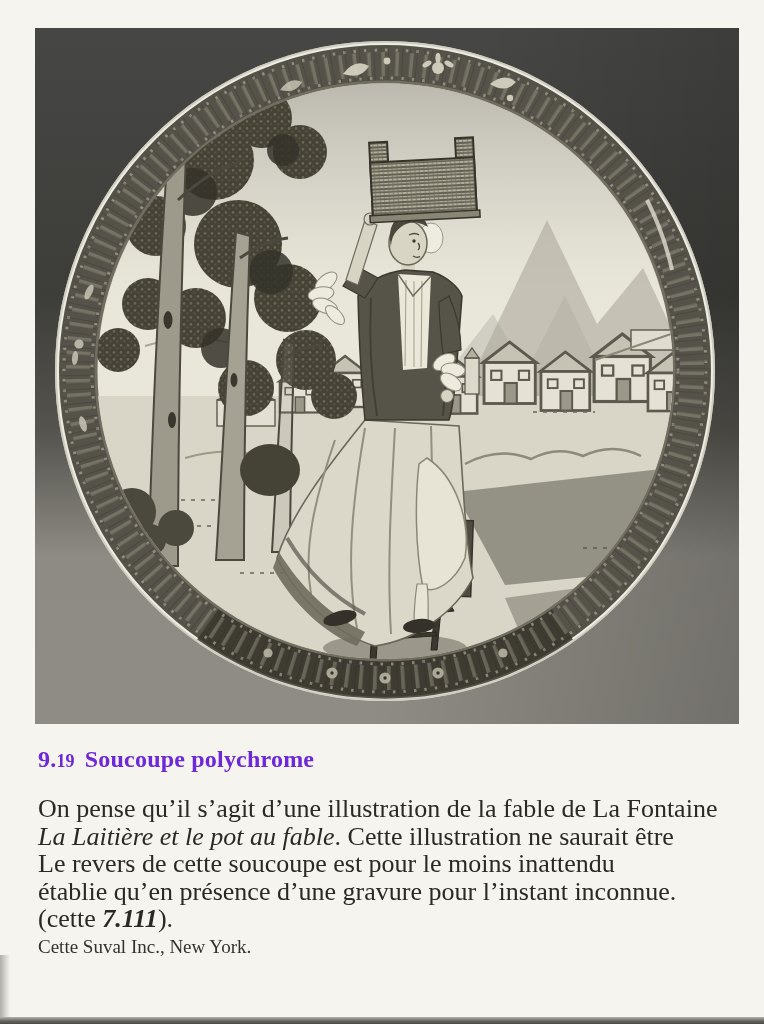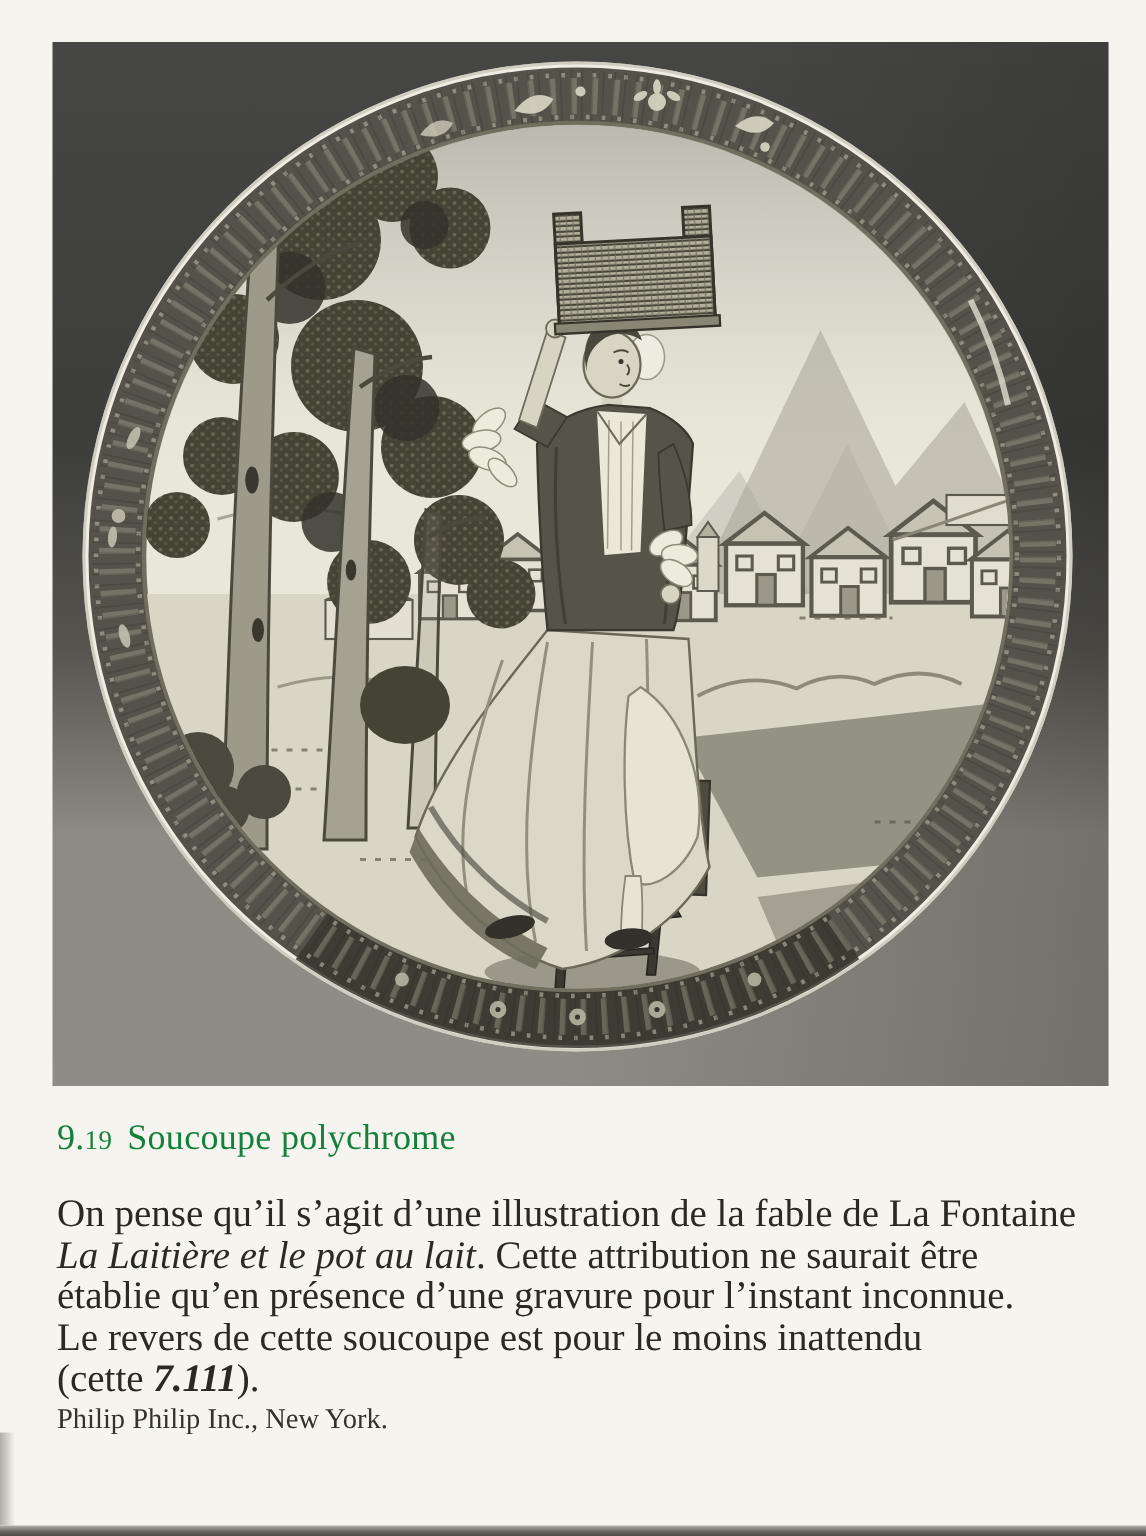--- a/index.html
+++ b/index.html
@@ -11,21 +11,21 @@
   
   .photo{
     position:absolute;left:35px;top:28px;width:704px;height:696px;margin:0;
     background:
       linear-gradient(100deg, rgba(0,0,0,0) 55%, rgba(0,0,0,0.20) 100%),
       linear-gradient(to bottom,#464644 0%,#3d3d3a 38%,#55544e 58%,#8e8b84 76%,#8f8c85 100%);
   }
   .photo svg{display:block;}
   
   .caption{position:absolute;left:38px;top:746px;width:700px;}
-  .entry-title{margin:0;font-size:24px;font-weight:normal;letter-spacing:.2px;color:#15803d;}
+  .entry-title{margin:0;font-size:24px;font-weight:bold;letter-spacing:.2px;color:#6d28d9;}
   .entry-title .num-small{font-size:18px;}
   .entry-title .title-text{margin-left:10px;}
   .entry-meta{margin:11px 0 0 0;font-size:21px;color:#33322c;}
   .entry-body{margin:22px 0 0 0;font-size:26px;line-height:27.5px;color:#2a2924;}
   .entry-body .it{font-style:italic;}
   .entry-body .bd{font-weight:bold;font-style:italic;}
   .entry-credit{margin:3px 0 0 0;font-size:19px;color:#33322c;}
   
   .scan-edge{position:absolute;left:0;bottom:0;width:100%;height:7px;
     background:linear-gradient(to bottom,#b5b3ae 0%,#62615c 60%,#4b4a46 100%);}
@@ -276,23 +276,23 @@
           </g>
         </g>
       </g>
     </svg>
   </figure>
 
   <section class="caption">
     <h2 class="entry-title"><span class="num">9.</span><span class="num-small">19</span><span class="title-text">Soucoupe polychrome</span></h2>
     <div class="entry-body">
         <div><span>On pense qu’il s’agit d’une illustration de la fable de La Fontaine</span></div>
-        <div><span class="it">La Laitière et le pot au lait</span><span>. Cette attribution ne saurait être</span></div>
+        <div><span class="it">La Laitière et le pot au fable</span><span>. Cette illustration ne saurait être</span></div>
+        <div><span>Le revers de cette soucoupe est pour le moins inattendu</span></div>
         <div><span>établie qu’en présence d’une gravure pour l’instant inconnue.</span></div>
-        <div><span>Le revers de cette soucoupe est pour le moins inattendu</span></div>
         <div><span>(cette </span><span class="bd">7.111</span><span>).</span></div>
       </div>
-    <p class="entry-credit">Philip Philip Inc., New York.</p>
+    <p class="entry-credit">Cette Suval Inc., New York.</p>
   </section>
 
   <div class="scan-smudge"></div>
   <div class="scan-edge"></div>
 </div>
 
 </body></html>

